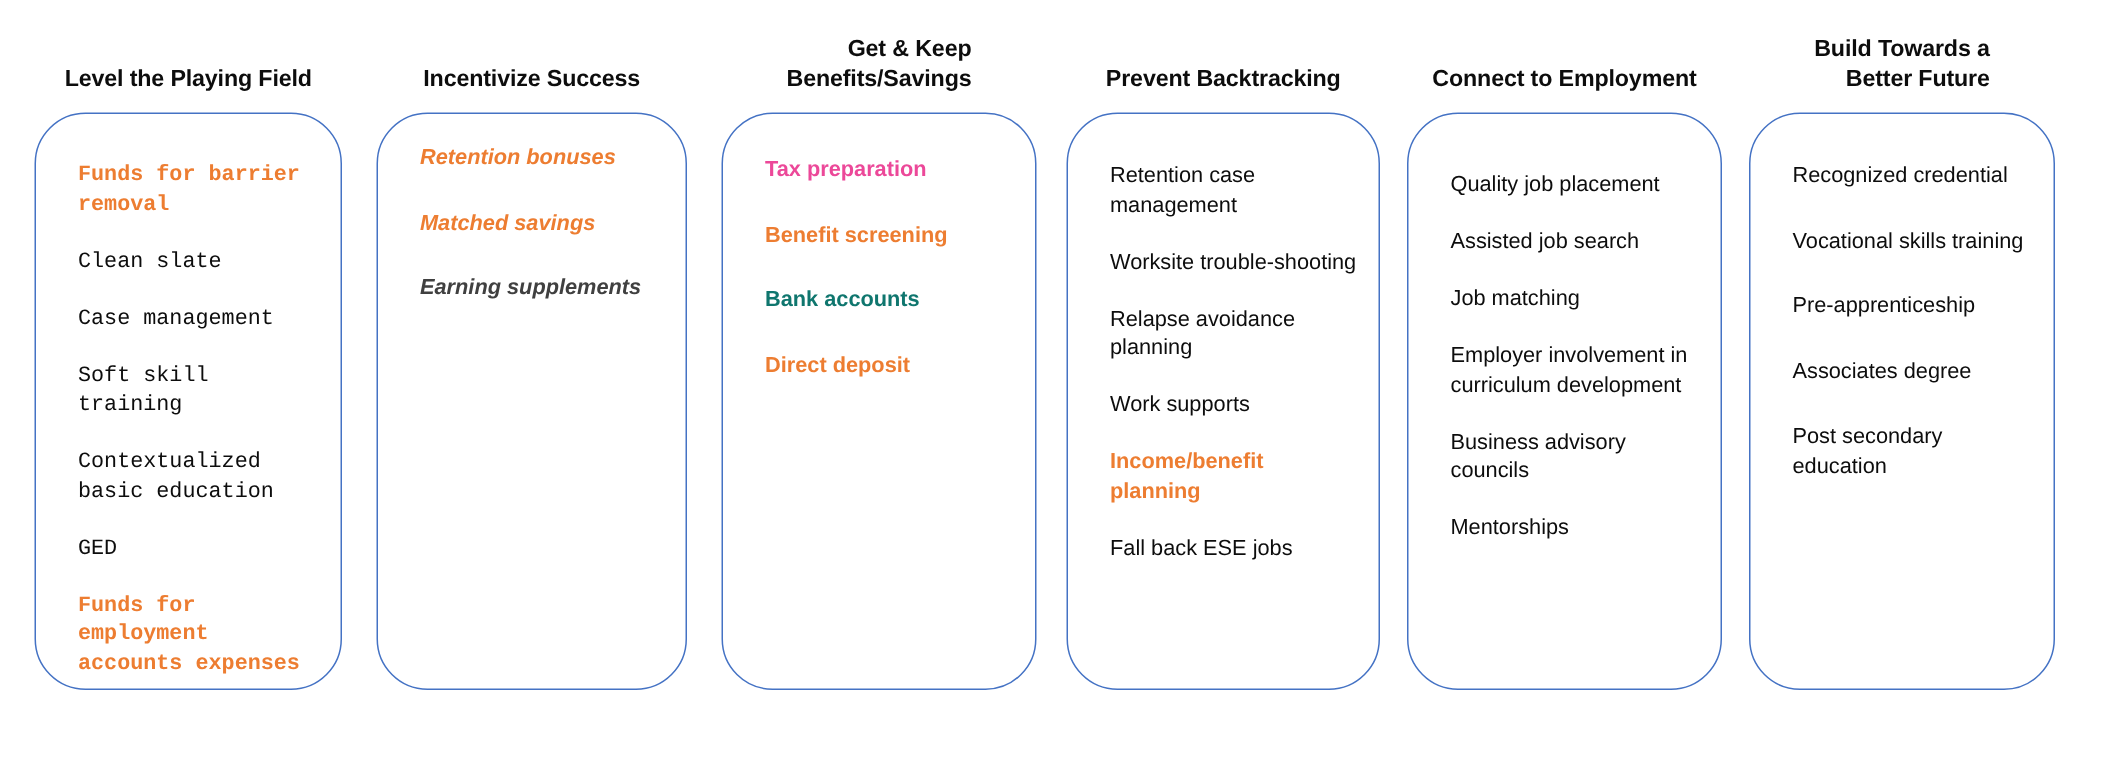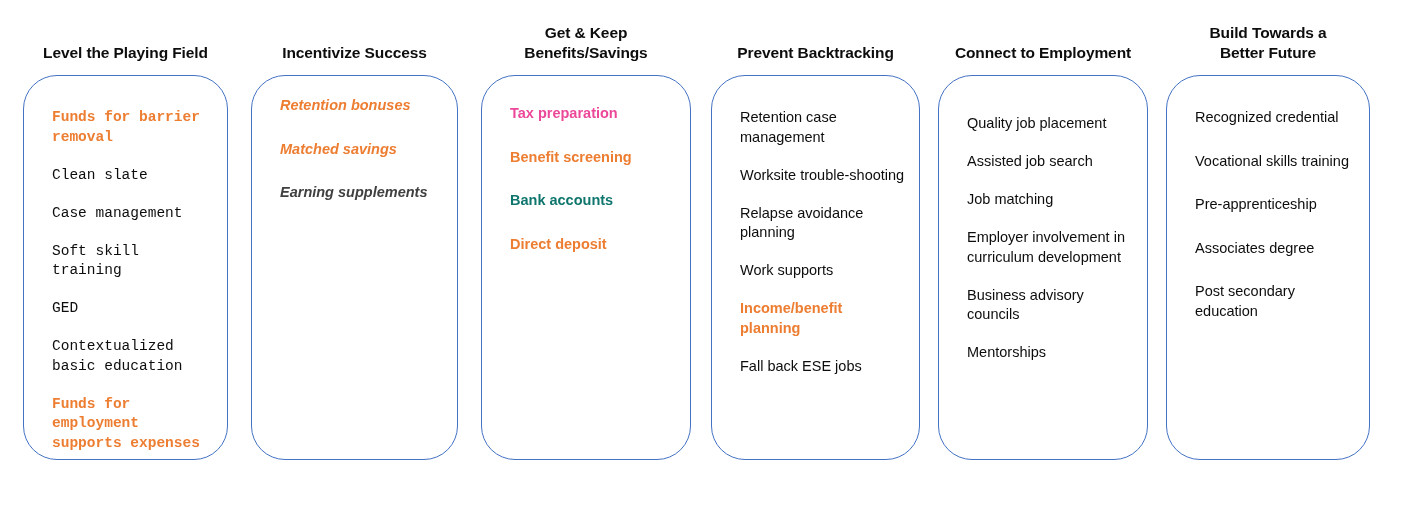--- a/index.html
+++ b/index.html
@@ -32,21 +32,21 @@
 
   .col-header {
     position: absolute;
     left: 0;
     right: 0;
     top: 18px;
     height: 46px;
     display: flex;
     align-items: flex-end;
     justify-content: center;
-    text-align: center;
+    text-align: right;
     font-weight: bold;
     font-size: 15.5px;
     line-height: 20px;
     color: #0d0d0d;
     letter-spacing: -0.1px;
     padding-bottom: 1px;
     box-sizing: border-box;
   }
   .col-header span { display: block; }
 
@@ -97,23 +97,23 @@
         <div>
           <span>Level the Playing Field</span>
         </div>
       </div>
       <div class="card" style="border-color: rgb(68, 114, 196); font-family: Liberation Mono, monospace;">
         <div class="card-items gap-wide" style="top: 32px;">
           <div class="item highlight" style="color: rgb(237, 125, 49);">Funds for barrier removal</div>
           <div class="item">Clean slate</div>
           <div class="item">Case management</div>
           <div class="item">Soft skill training</div>
+          <div class="item">Contextualized basic education</div>
           <div class="item">GED</div>
-          <div class="item">Contextualized basic education</div>
-          <div class="item highlight" style="color: rgb(237, 125, 49);">Funds for employment supports expenses</div>
+          <div class="item highlight" style="color: rgb(237, 125, 49);">Funds for employment accounts expenses</div>
         </div>
       </div>
     </div>
     <div class="column" style="left: 251px; width: 207px;">
       <div class="col-header">
         <div>
           <span>Incentivize Success</span>
         </div>
       </div>
       <div class="card" style="border-color: rgb(68, 114, 196);">

